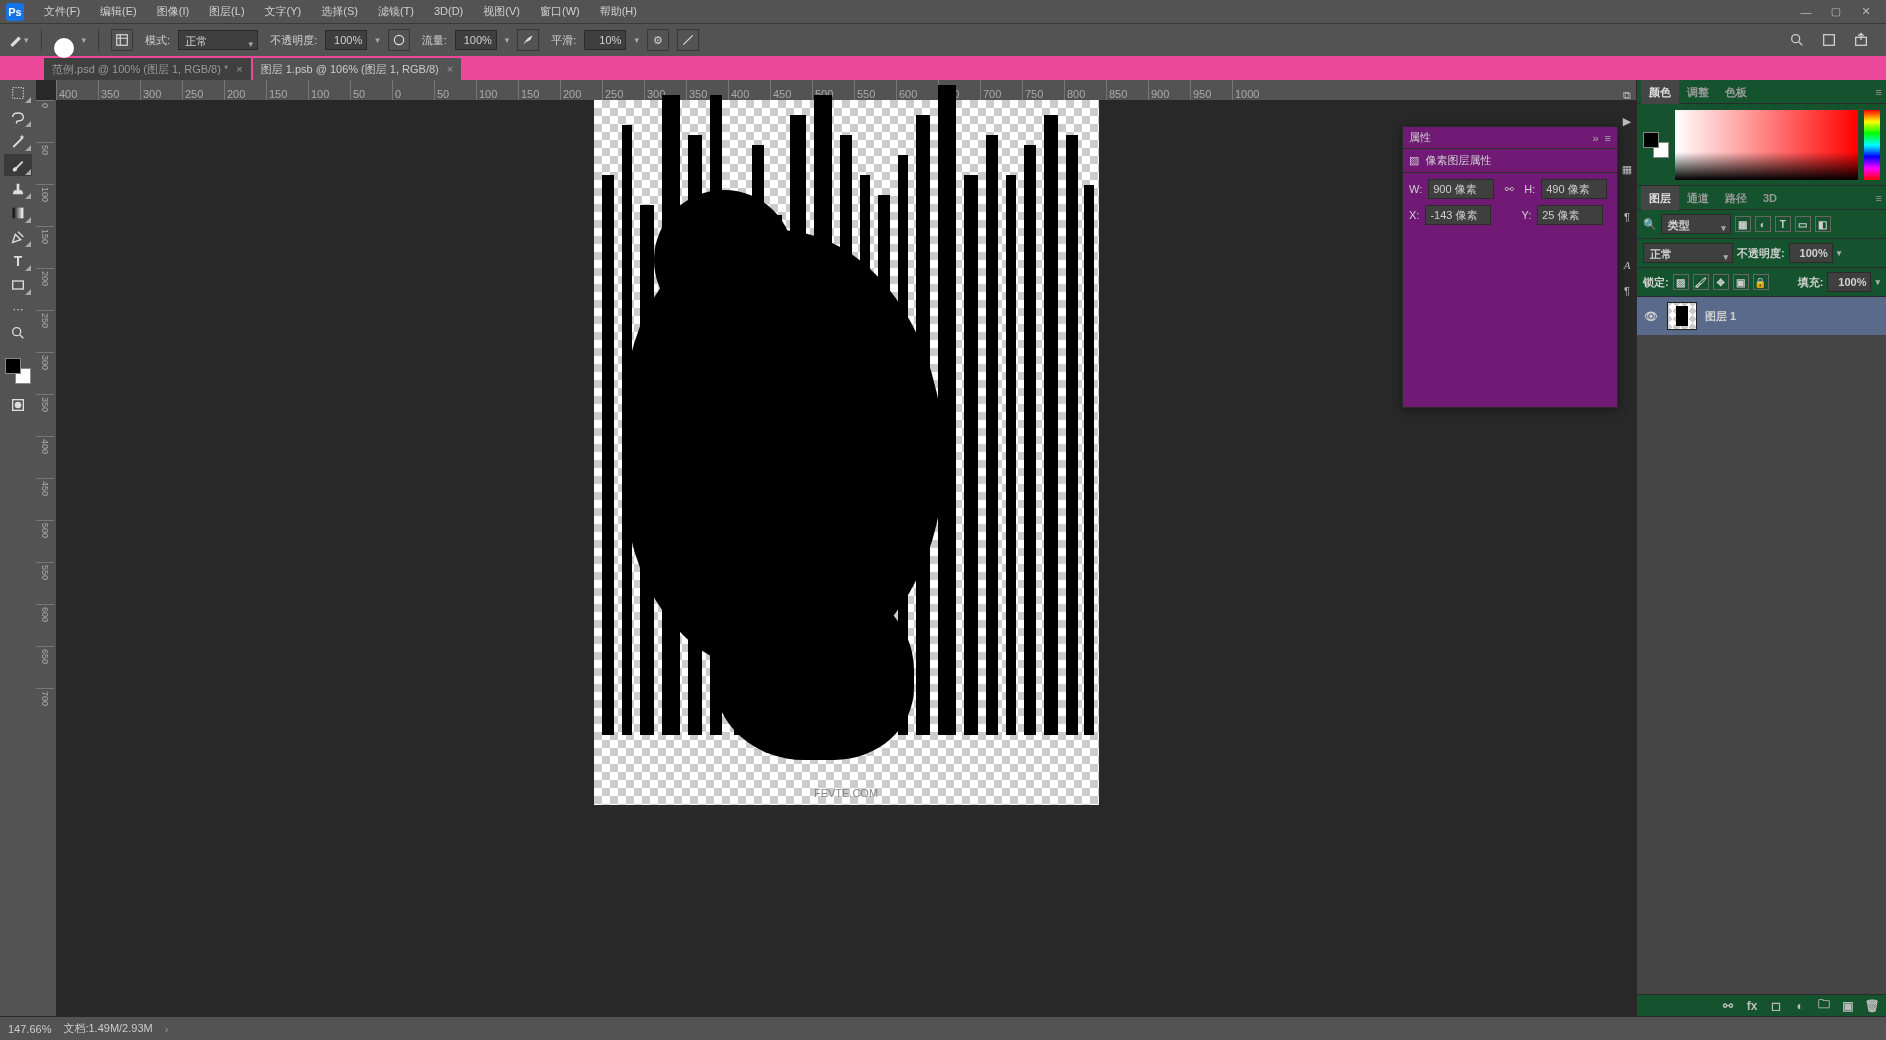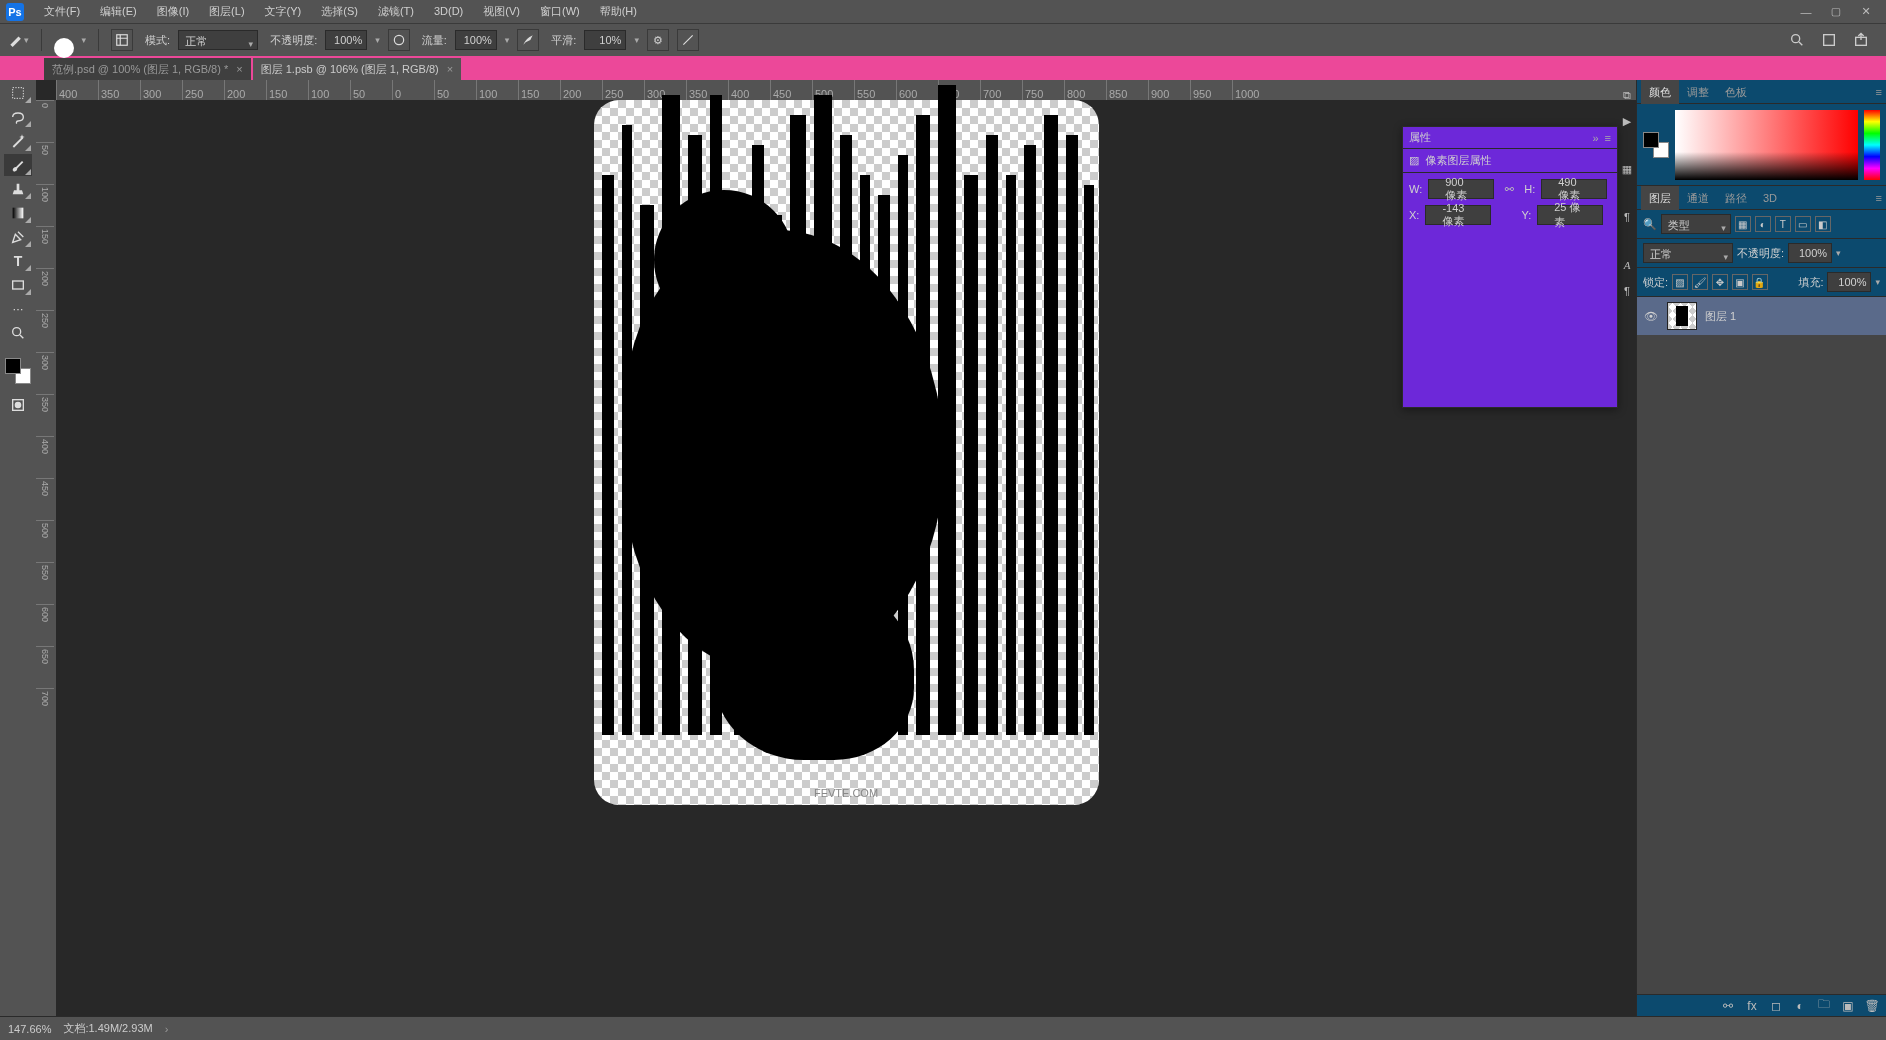--- a/index.html
+++ b/index.html
@@ -40,27 +40,27 @@
 .ruler-h { position:absolute; top:0; left:20px; right:0; height:20px; background:#535353; display:flex; font-size:9px; color:#aaa; }
 .ruler-h .tick { width:42px; border-left:1px solid #777; padding-left:2px; height:20px; line-height:28px; }
 .ruler-v { position:absolute; top:20px; left:0; bottom:0; width:20px; background:#535353; }
 .ruler-v .tick { height:42px; border-top:1px solid #777; font-size:9px; color:#aaa; writing-mode:vertical-lr; padding-top:2px; line-height:18px; }
 .canvas-outer { position:absolute; top:20px; left:20px; right:0; bottom:0; background:#282828; display:flex; align-items:flex-start; justify-content:center; }
 .artboard { width:505px; height:705px; margin-top:0;
   background-image:
     linear-gradient(45deg,#ccc 25%,transparent 25%),linear-gradient(-45deg,#ccc 25%,transparent 25%),
     linear-gradient(45deg,transparent 75%,#ccc 75%),linear-gradient(-45deg,transparent 75%,#ccc 75%);
   background-size:16px 16px; background-position:0 0,0 8px,8px -8px,-8px 0; background-color:#fff;
-  position:relative;border-radius:25px; }
+  position:relative; }
 .silhouette { position:absolute; inset:0; }
 .bar { position:absolute; background:#000; bottom:70px; }
 .blob { position:absolute; background:#000; border-radius:50%; }
 .watermark { position:absolute; bottom:6px; left:50%; transform:translateX(-50%); color:#888; font-size:11px; }
 
-.right-panels { width:250px; background:#0c4a6e; display:flex; flex-direction:column; border-left:1px solid #2a2a2a; }
+.right-panels { width:250px; background:#14532d; display:flex; flex-direction:column; border-left:1px solid #2a2a2a;font-weight:bold; }
 .panel-tabs { height:24px; display:flex; align-items:center; border-bottom:1px solid #2a2a2a; padding-left:4px; position:relative; }
 .ptab { padding:0 8px; height:24px; line-height:24px; cursor:pointer; color:#999; }
 .ptab.active { color:#ddd; background:#454545; }
 .pmenu { position:absolute; right:4px; color:#999; cursor:pointer; }
 .color-panel-body { height:82px; display:flex; align-items:center; padding:6px; gap:6px; border-bottom:1px solid #2a2a2a; }
 .mini-swatch { position:relative; width:26px; height:26px; }
 .mini-fg { position:absolute; width:16px; height:16px; background:#000; border:1px solid #888; top:0; left:0; z-index:1; }
 .mini-bg { position:absolute; width:16px; height:16px; background:#fff; border:1px solid #888; bottom:0; right:0; }
 .color-field { flex:1; height:70px; background:linear-gradient(to top,#000,transparent 40%),linear-gradient(to right,#fff,#f00); position:relative; }
 .hue-strip { width:16px; height:70px; background:linear-gradient(to bottom,#f00,#ff0,#0f0,#0ff,#00f,#f0f,#f00); }
@@ -75,27 +75,27 @@
 .eye { width:16px; text-align:center; }
 .layer-thumb { width:30px; height:28px; background:#fff; border:1px solid #222; background-image:
     linear-gradient(45deg,#ccc 25%,transparent 25%),linear-gradient(-45deg,#ccc 25%,transparent 25%),
     linear-gradient(45deg,transparent 75%,#ccc 75%),linear-gradient(-45deg,transparent 75%,#ccc 75%);
   background-size:8px 8px; position:relative; }
 .layer-thumb::after { content:""; position:absolute; inset:3px 8px; background:#000; }
 .layers-footer { height:22px; border-top:1px solid #2a2a2a; display:flex; align-items:center; justify-content:flex-end; gap:8px; padding:0 6px; }
 .lf-icon { width:16px; height:16px; display:flex; align-items:center; justify-content:center; color:#bbb; cursor:pointer; font-size:12px; }
 
 
-.props-panel { position:absolute; top:126px; right:268px; width:216px; background:#6d28d9; border:1px solid #2a2a2a; box-shadow:0 2px 8px rgba(0,0,0,.4); }
+.props-panel { position:absolute; top:126px; right:268px; width:216px; background:#701a75; border:1px solid #2a2a2a; box-shadow:0 2px 8px rgba(0,0,0,.4); }
 .props-header { height:22px; display:flex; align-items:center; padding:0 6px; border-bottom:1px solid #2a2a2a; }
 .props-header .collapse { margin-left:auto; cursor:pointer; color:#aaa; display:flex; gap:6px; }
 .props-sub { height:24px; display:flex; align-items:center; gap:6px; padding:0 6px; border-bottom:1px solid #2a2a2a; }
 .props-body { padding:6px; }
 .prop-row { display:flex; align-items:center; gap:6px; margin-bottom:6px; }
-.prop-input { background:#3f3f3f; border:1px solid #2a2a2a; height:20px; width:66px; padding:0 16px; display:flex; align-items:center; }
+.prop-input { background:#3f3f3f; border:1px solid #2a2a2a; height:20px; width:66px; padding:0 4px; display:flex; align-items:center; }
 .link-icon { width:18px; height:18px; display:flex; align-items:center; justify-content:center; color:#bbb; }
 
 
 .vstrip { position:absolute; top:82px; right:250px; width:18px; display:flex; flex-direction:column; gap:8px; align-items:center; padding-top:4px; }
 .vicon { width:18px; height:18px; display:flex; align-items:center; justify-content:center; color:#bbb; cursor:pointer; }
 
 .statusbar { position:absolute; bottom:0; left:0; right:0; height:24px; background:#535353; border-top:1px solid #2a2a2a; display:flex; align-items:center; padding:0 8px; gap:12px; color:#ccc; }
 .statusbar .chevron { color:#999; }
 </style>
 </head>

